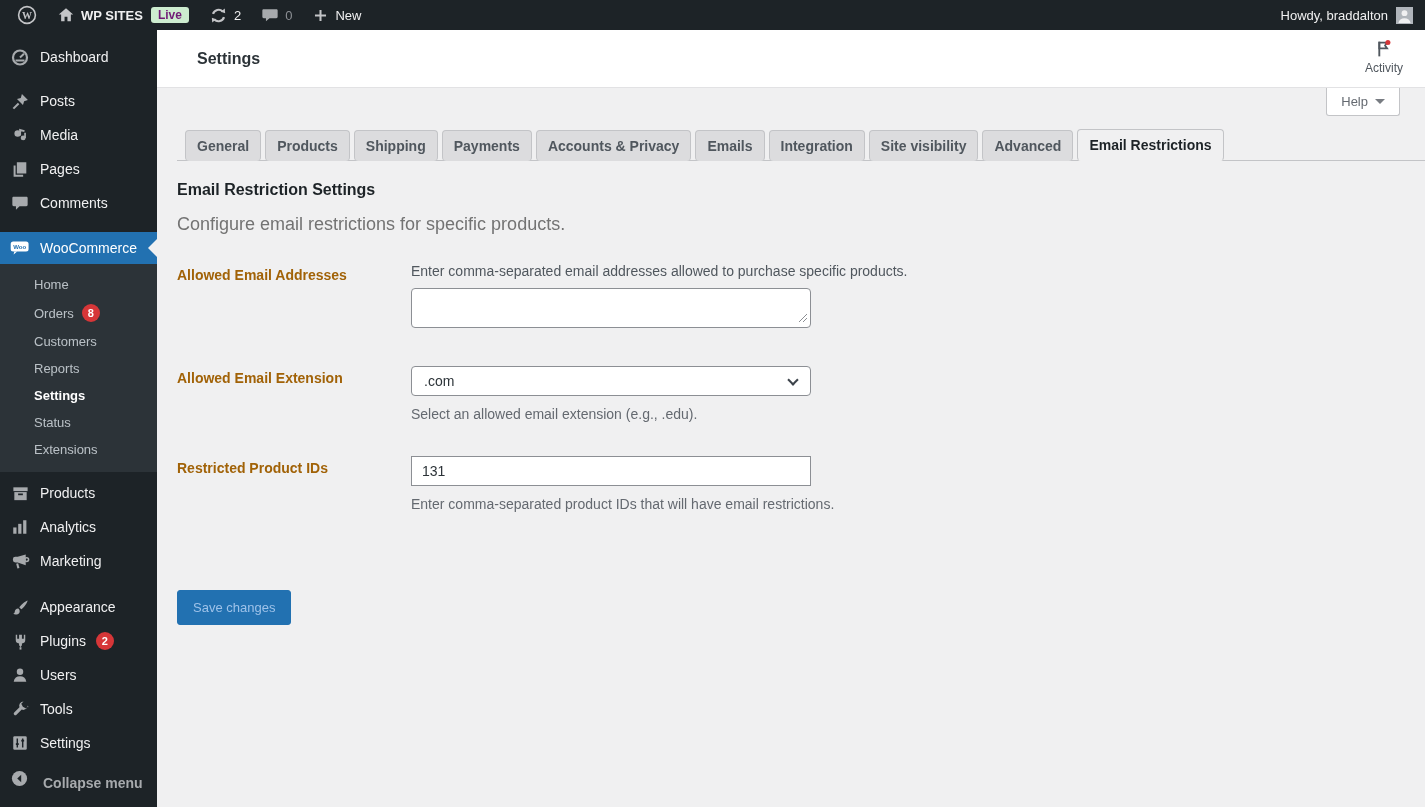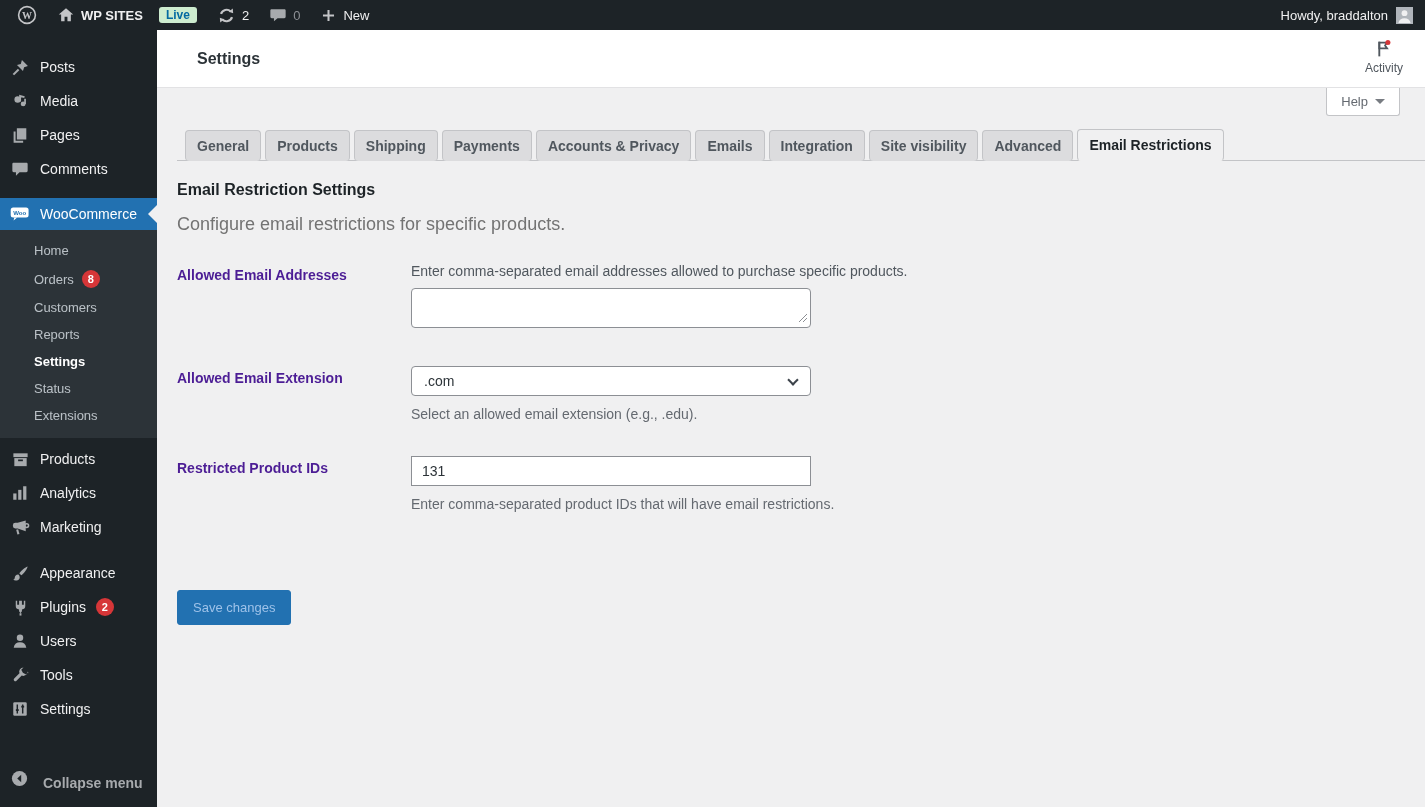--- a/index.html
+++ b/index.html
@@ -6,22 +6,22 @@
   html,body { width:1425px; height:807px; overflow:hidden; }
   body { font-family:"Liberation Sans", sans-serif; background:#f0f0f1; }
 
   
   .adminbar { position:fixed; top:0; left:0; width:1425px; height:30px;
     background:#1d2327; color:#f0f0f1; display:flex; align-items:center;
     font-size:13px; z-index:50; }
   .ab-left { display:flex; align-items:center; gap:6px; padding-left:10px; }
   .ab-item { display:flex; align-items:center; gap:6px; padding:0 7px; height:30px; cursor:pointer; }
   .ab-sitename { font-weight:600; }
-  .live-badge { background:#cdeccf; color:#0369a1; font-weight:600; font-size:12px;
-    padding:1px 7px; border-radius:3px; margin-left:10px; }
+  .live-badge { background:#cdeccf; color:#701a75; font-weight:600; font-size:12px;
+    padding:1px 7px; border-radius:3px; margin-left:2px; }
   .ab-count { color:#f0f0f1; }
   .ab-count.muted { color:#8c8f94; }
   .ab-right { margin-left:auto; display:flex; align-items:center; gap:8px; padding-right:12px; cursor:pointer;padding-left:48px; }
   .avatar { width:17px; height:17px; background:#b0b5bb; display:inline-block; position:relative; overflow:hidden; }
 
   
   .sidebar { position:fixed; top:30px; left:0; width:157px; height:777px;
     background:#1d2327; color:#f0f0f1; font-size:14px; }
   .menu-item { display:flex; align-items:center; gap:10px; padding:8px 10px;
     height:34px; cursor:pointer; color:#f0f0f1; }
@@ -63,21 +63,21 @@
     margin:0 4px -1px 0; padding:7px 11px; font-size:14px; font-weight:600;
     color:#50575e; cursor:pointer; white-space:nowrap; border-radius:4px; }
   .tab.active { background:#f0f0f1; color:#1d2327; border-bottom:1px solid #f0f0f1; }
 
   
   .page { padding:20px 20px 0 20px; }
   .page h2 { font-size:16px; font-weight:700; color:#1d2327; margin-bottom:15px; }
   .page .intro { font-size:18px; color:#737373; margin-bottom:28px; }
   .form-row { display:flex; margin-bottom:34px; }
   .form-label { width:234px; flex:0 0 234px; font-size:14px; font-weight:700;
-    color:#4c1d95; padding-top:4px; }
+    color:#a16207; padding-top:4px; }
   .form-control { flex:1; }
   .help-above { font-size:14px; color:#50575e; margin-bottom:9px; }
   .help-below { font-size:14px; color:#646970; margin-top:10px; }
   .ta-wrap { position:relative; width:400px; }
   textarea.wc-textarea { width:400px; height:40px; border:1px solid #8c8f94; border-radius:4px;
     background:#fff; resize:none; font-family:"Liberation Sans",sans-serif; font-size:14px;
     padding:6px 8px; color:#2c3338; }
   .resize-grip { position:absolute; right:3px; bottom:5px; }
   .fake-select { width:400px; height:30px; border:1px solid #8c8f94; border-radius:4px;
     background:#fff; display:flex; align-items:center; padding:6px 12px; font-size:14px;
@@ -139,20 +139,30 @@
       <svg width="17" height="17" viewBox="0 0 18 18">
         <circle cx="9" cy="6.5" r="3.1" fill="#f0f0f1"></circle>
         <path d="M2.5 17c.6-3.4 3.1-5 6.5-5s5.9 1.6 6.5 5z" fill="#f0f0f1"></path>
       </svg>
     </span>
   </div>
 </div>
 
 <div class="sidebar">
   <div class="menu-gap"></div>
+  <div class="menu-item">
+    <span class="micon">
+      <svg width="20" height="20" viewBox="0 0 20 20">
+        <circle cx="10" cy="10.5" r="7" fill="none" stroke="#a7aaad" stroke-width="2.2"></circle>
+        <path d="M10 10.5L14 6.8" stroke="#a7aaad" stroke-width="2"></path>
+        <path d="M5.5 13.5h9" stroke="#a7aaad" stroke-width="2"></path>
+      </svg>
+    </span>
+    <span>Dashboard</span>
+  </div>
   <div class="menu-gap"></div>
   <div class="menu-item">
     <span class="micon">
       <svg width="19" height="19" viewBox="0 0 20 20">
         <path d="M11.5 2.2l6.3 6.3-4 1.2-1.2 4-6.3-6.3 4-1.2z" fill="#a7aaad"></path>
         <path d="M8 12L2.5 17.5" stroke="#a7aaad" stroke-width="2.2"></path>
       </svg>
     </span>
     <span>Posts</span>
   </div>

